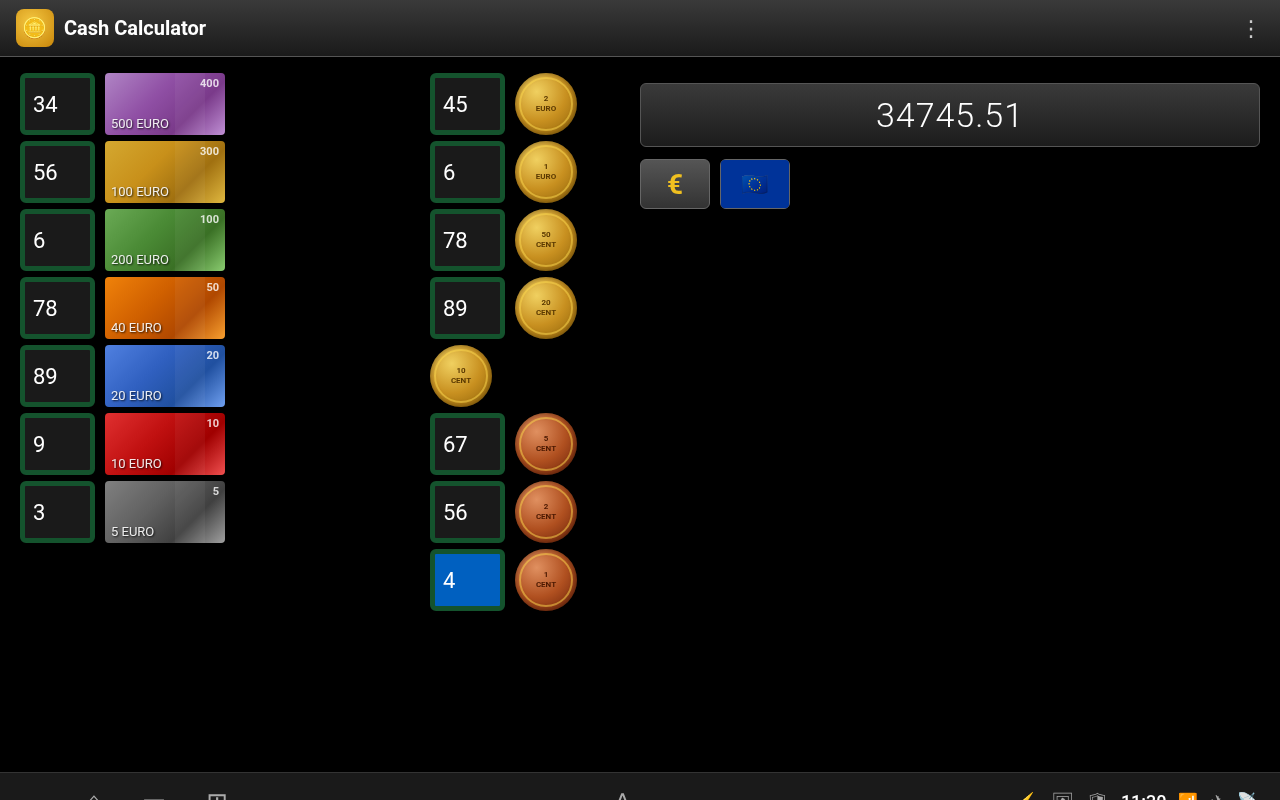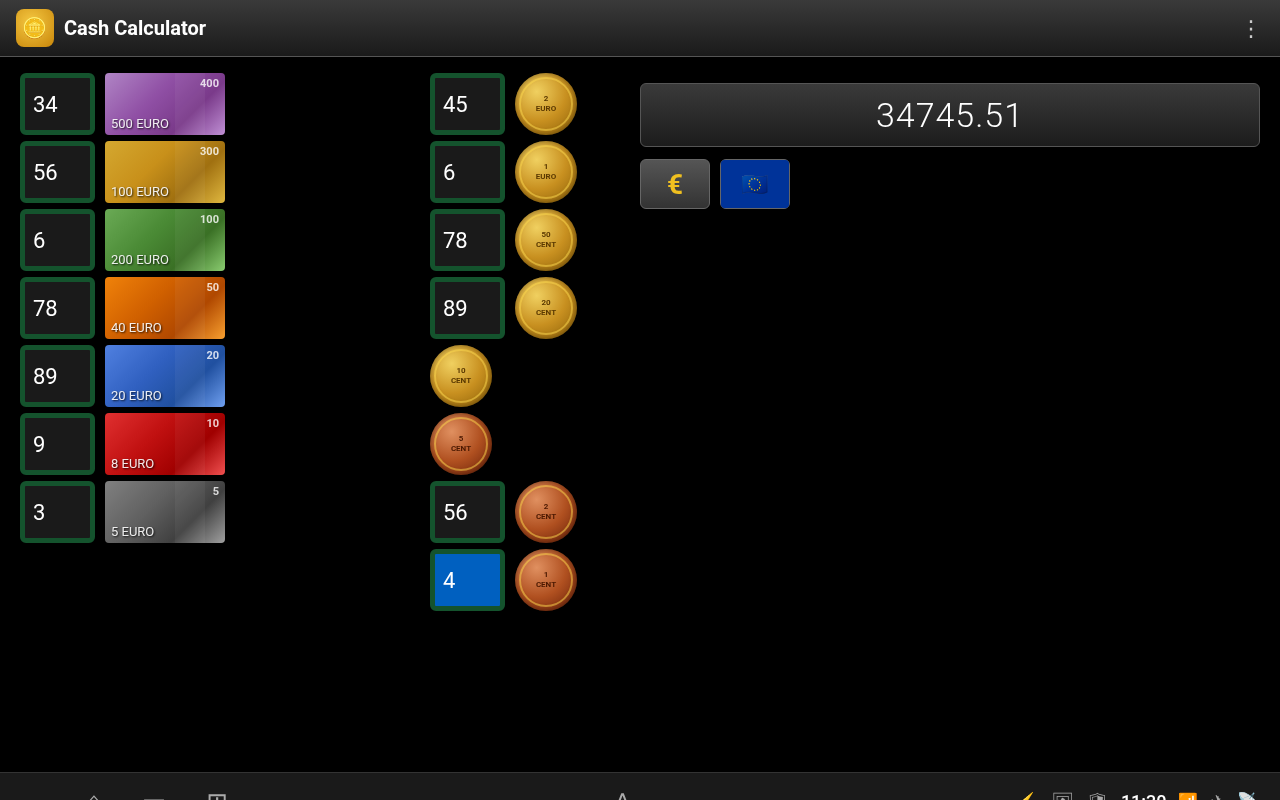--- a/index.html
+++ b/index.html
@@ -356,21 +356,21 @@
         <div class="banknote-img note-20">
           <div class="note-stripe"></div>
           <span class="note-label">20 EURO</span>
           <span class="note-value-text">20</span>
         </div>
       </div>
       <div class="banknote-row">
         <div class="qty-input">9</div>
         <div class="banknote-img note-10">
           <div class="note-stripe"></div>
-          <span class="note-label">8 EURO</span>
+          <span class="note-label">10 EURO</span>
           <span class="note-value-text">10</span>
         </div>
       </div>
       <div class="banknote-row">
         <div class="qty-input">3</div>
         <div class="banknote-img note-5">
           <div class="note-stripe"></div>
           <span class="note-label">5 EURO</span>
           <span class="note-value-text">5</span>
         </div>
@@ -411,20 +411,21 @@
         </div>
       </div>
       <div class="coin-row">
         <div class="coin-img coin-gold">
           <div class="coin-ring"></div>
           <span class="coin-text" style="white-space: pre;">10
 CENT</span>
         </div>
       </div>
       <div class="coin-row">
+        <div class="qty-input">67</div>
         <div class="coin-img coin-copper">
           <div class="coin-ring"></div>
           <span class="coin-text" style="white-space: pre;">5
 CENT</span>
         </div>
       </div>
       <div class="coin-row">
         <div class="qty-input">56</div>
         <div class="coin-img coin-copper">
           <div class="coin-ring"></div>

